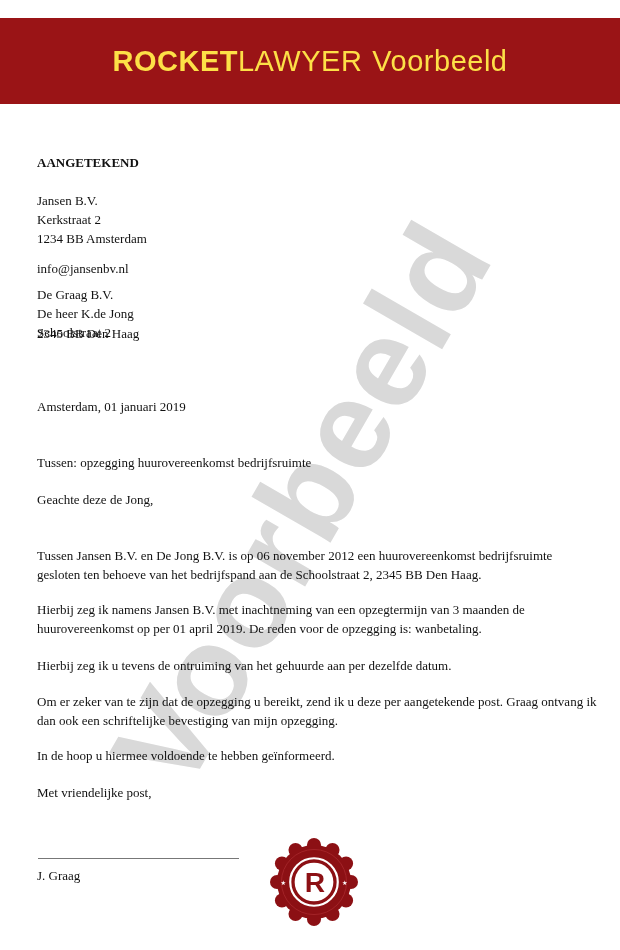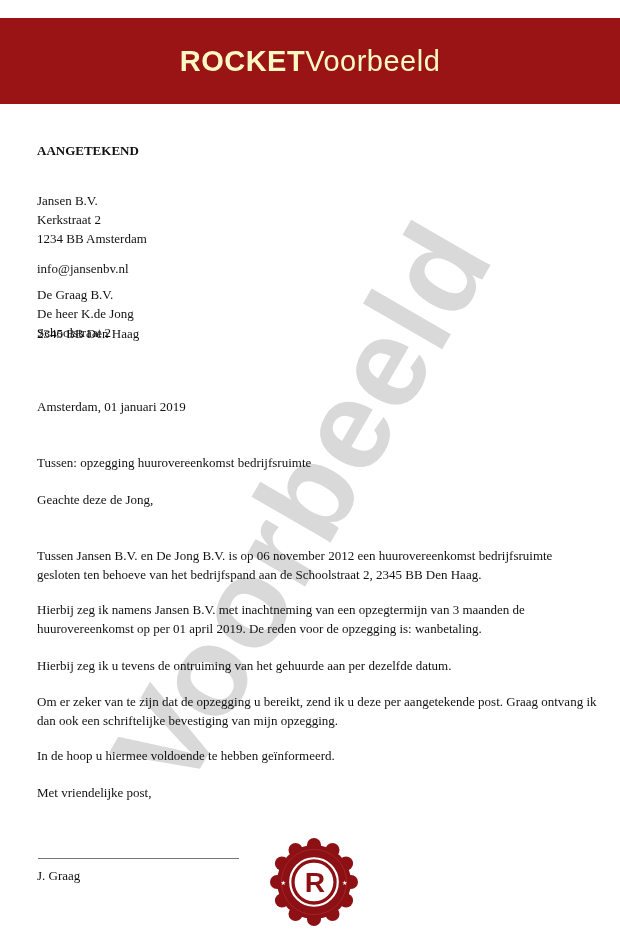--- a/index.html
+++ b/index.html
@@ -3,21 +3,21 @@
 <meta charset="utf-8">
 <style>
   html, body { margin: 0; padding: 0; }
   body {
     width: 620px; height: 950px; background: #ffffff; position: relative; overflow: hidden;
     font-family: "Liberation Serif", "DejaVu Serif", serif; color: #111;
   }
   .banner {
     position: absolute; left: 0; top: 18px; width: 620px; height: 86px;
     background: #9a1416; display: flex; align-items: center; justify-content: center;
-    color: #fef9c3; font-family: "Liberation Sans", "DejaVu Sans", sans-serif;
+    color: #fde047; font-family: "Liberation Sans", "DejaVu Sans", sans-serif;
   }
   .brand-rocket { font-weight: 900; font-size: 29px; letter-spacing: 0.5px; }
   .brand-lawyer { font-weight: 300; font-size: 29px; letter-spacing: 0.5px; margin-right: 10px; }
   .brand-voorbeeld { font-weight: 400; font-size: 29px; letter-spacing: 0.5px; }
 
   .doc { position: absolute; left: 37px; top: 0; width: 560px; font-size: 13px; line-height: 19px; }
   .line { position: absolute; left: 0; white-space: nowrap; }
   .bold { font-weight: bold; }
   .para { position: absolute; left: 0; width: 560px; white-space: normal; }
 
@@ -30,27 +30,28 @@
   .content { position: relative; z-index: 1; }
 
   .sig-line { position: absolute; left: 38px; top: 858px; width: 201px; height: 1px; background: #777; }
   .seal { position: absolute; left: 270px; top: 838px; width: 88px; height: 88px; }
 </style>
 </head>
 <body>
 
 <div class="banner">
   <span class="brand-rocket">ROCKET</span>
+  <span class="brand-lawyer">LAWYER</span>
   <span class="brand-voorbeeld">Voorbeeld</span>
 </div>
 
 <div class="watermark">Voorbeeld</div>
 
 <div class="doc content">
-  <div class="line bold" style="top:141px">AANGETEKEND</div>
+  <div class="line bold" style="top:153px">AANGETEKEND</div>
 
   <div>
     <div class="line" style="top:191px">Jansen B.V.</div>
     <div class="line" style="top:210px">Kerkstraat 2</div>
     <div class="line" style="top:229px">1234 BB Amsterdam</div>
     <div class="line" style="top:259px">info@jansenbv.nl</div>
   </div>
 
   <div>
     <div class="line" style="top:285px">De Graag B.V.</div>

